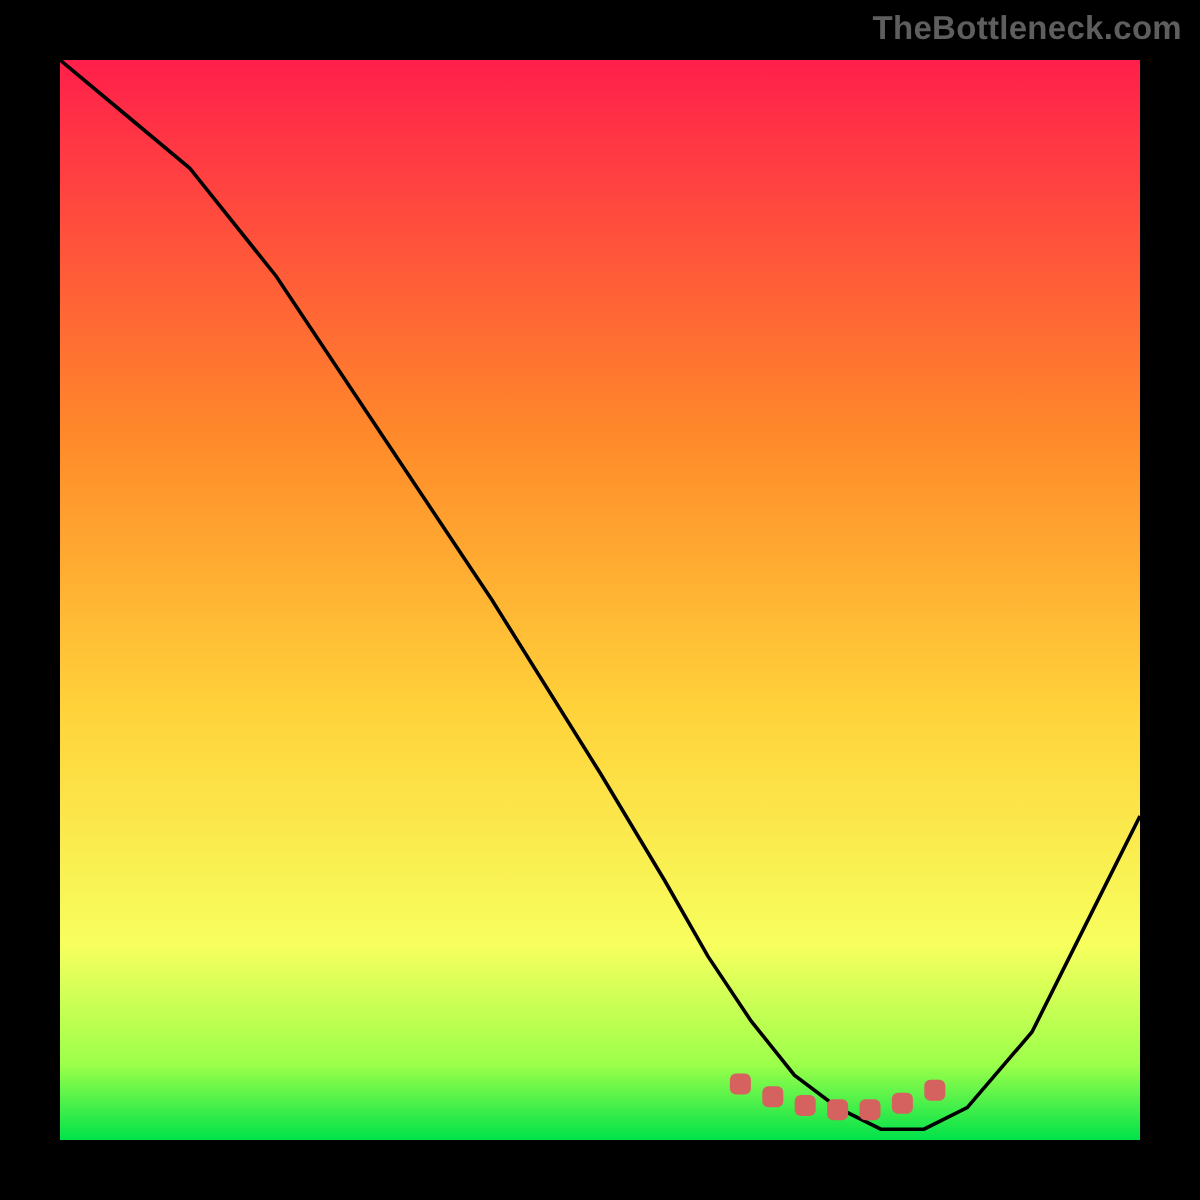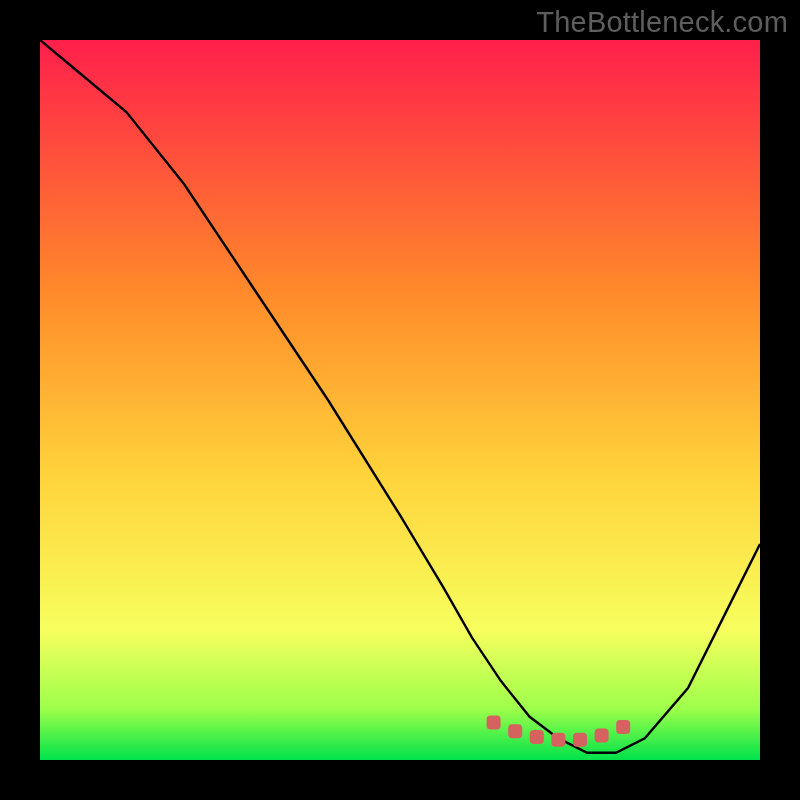--- a/index.html
+++ b/index.html
@@ -15,22 +15,22 @@
     position: relative;
     width: 800px;
     height: 800px;
     background: #000;
   }
   .watermark {
     position: absolute;
     top: 6px;
     right: 12px;
     color: #5e5e5e;
-    font-size: 29px;
-    font-weight: 400;
+    font-size: 22px;
+    font-weight: 700;
     letter-spacing: 0.2px;
     user-select: none;
   }
   .plot {
     position: absolute;
     left: 40px;
     top: 40px;
     width: 720px;
     height: 720px;
   }

